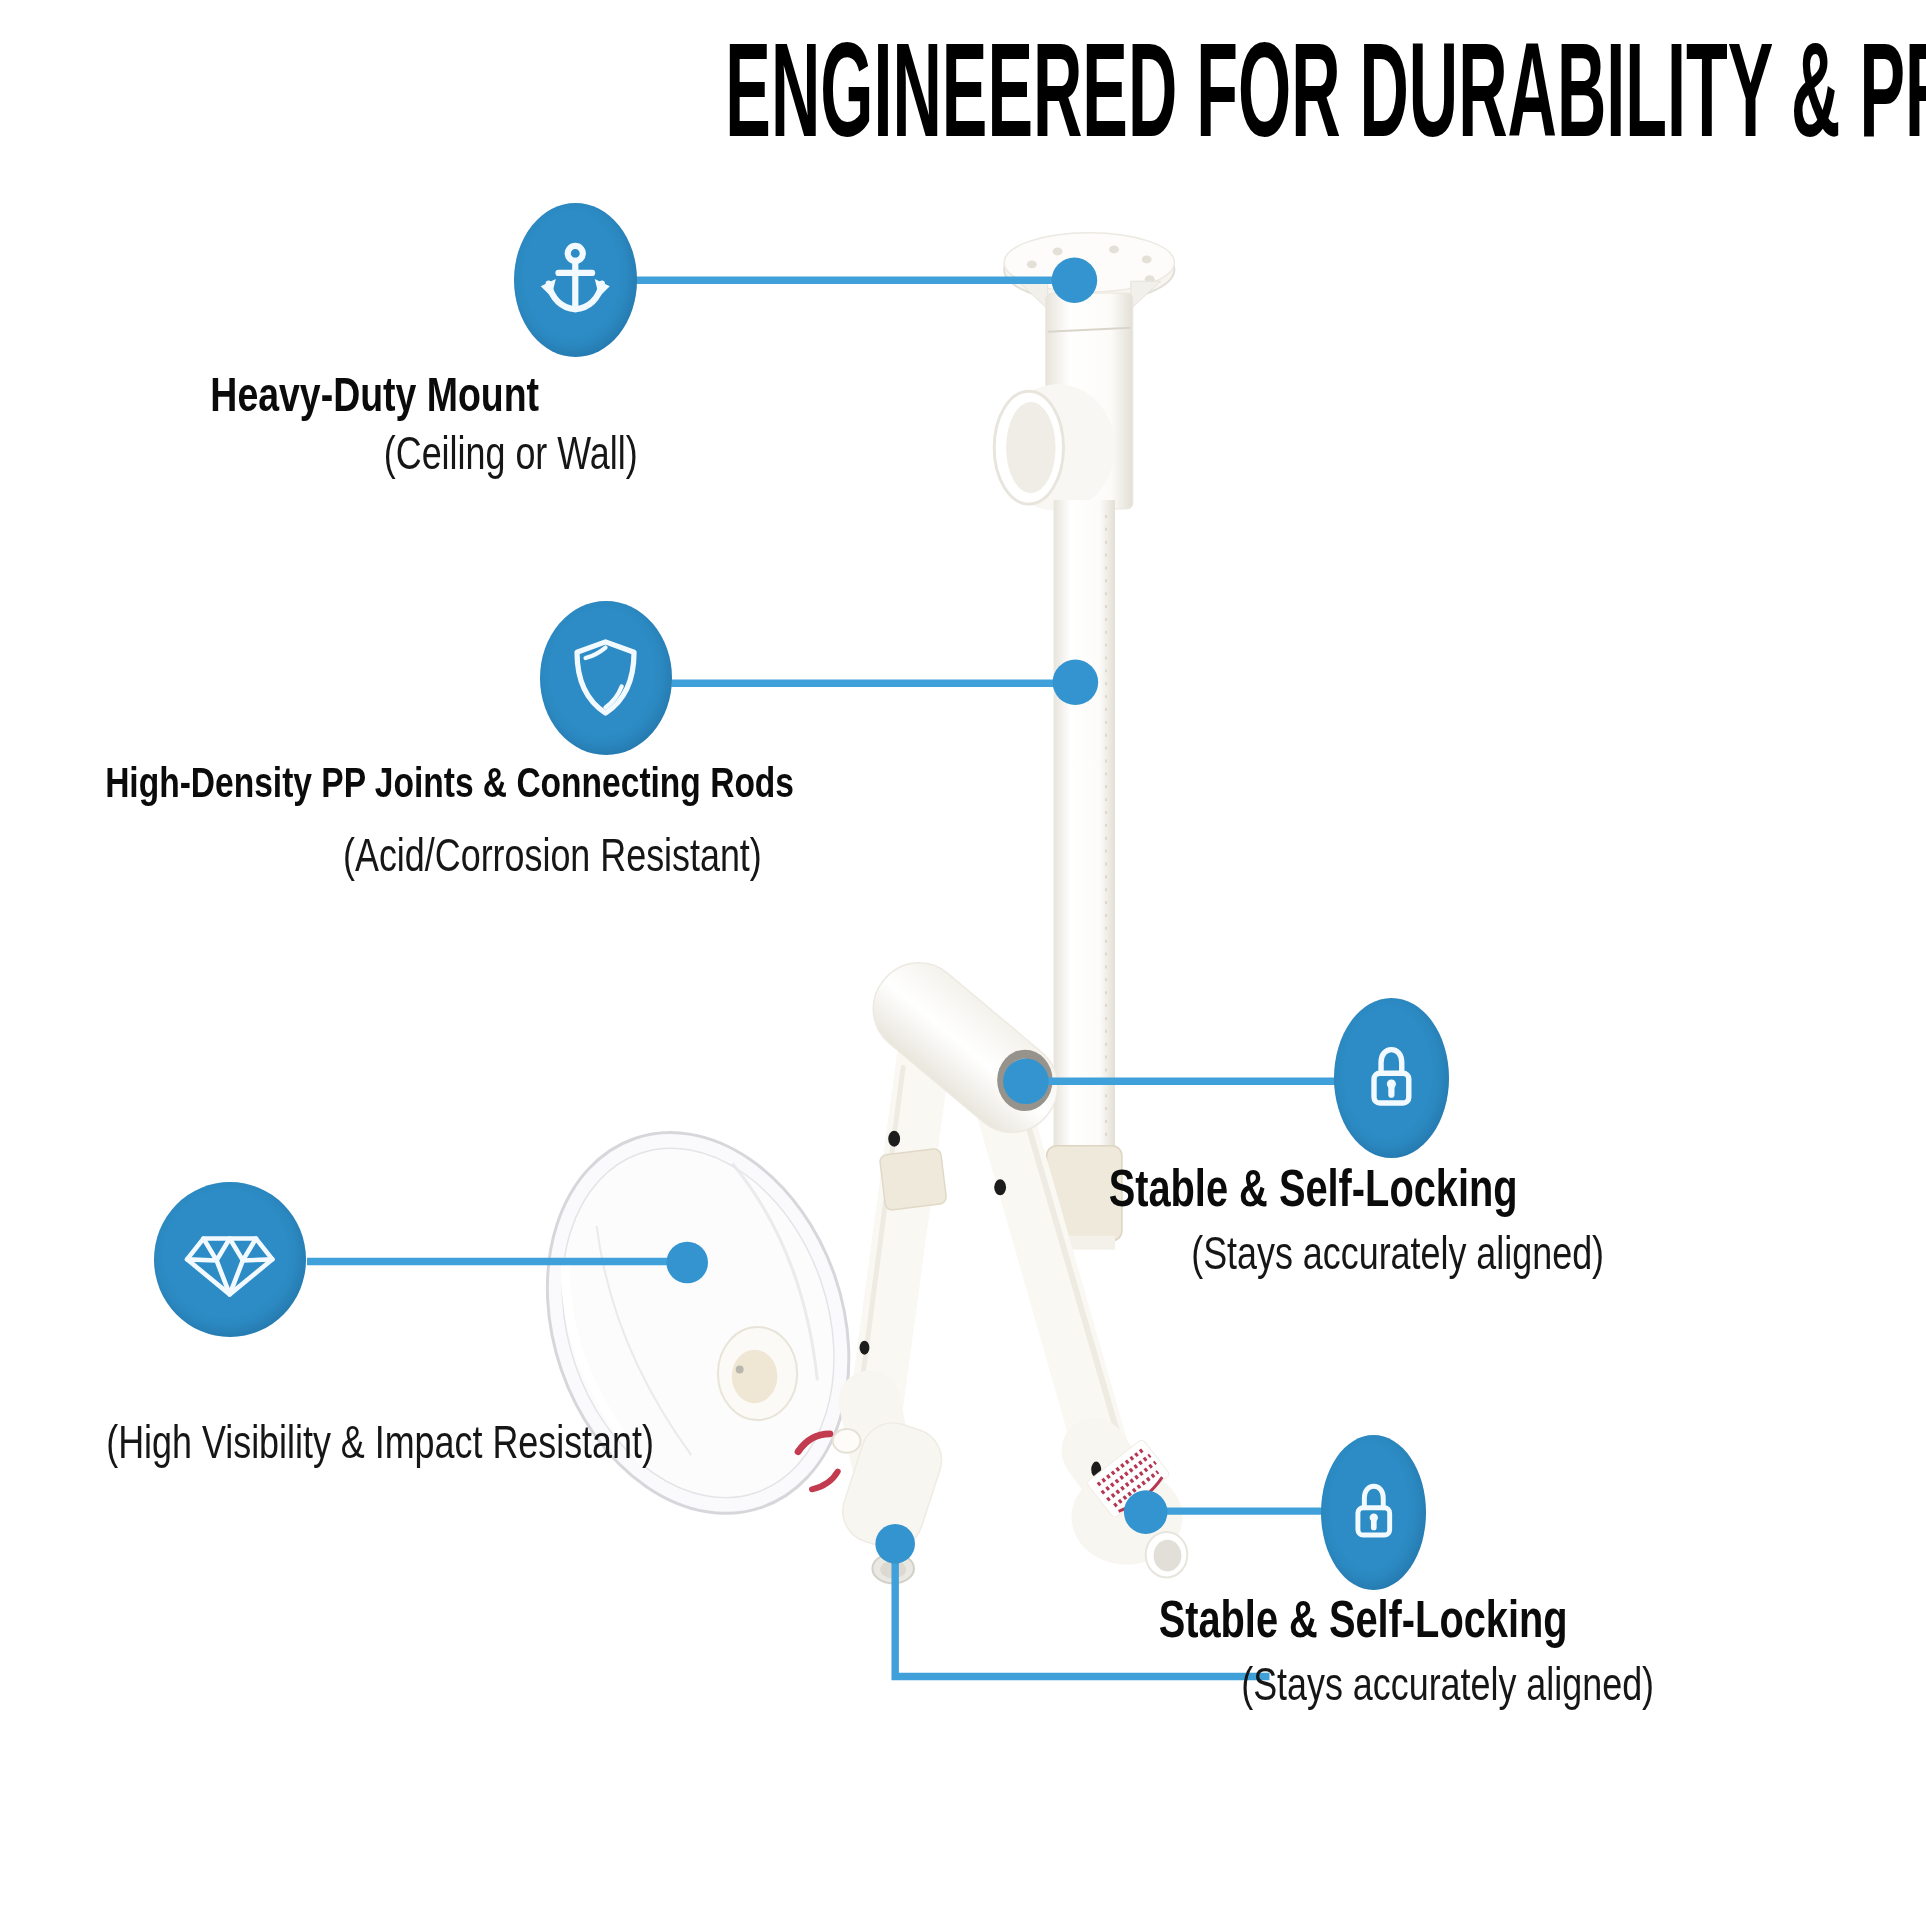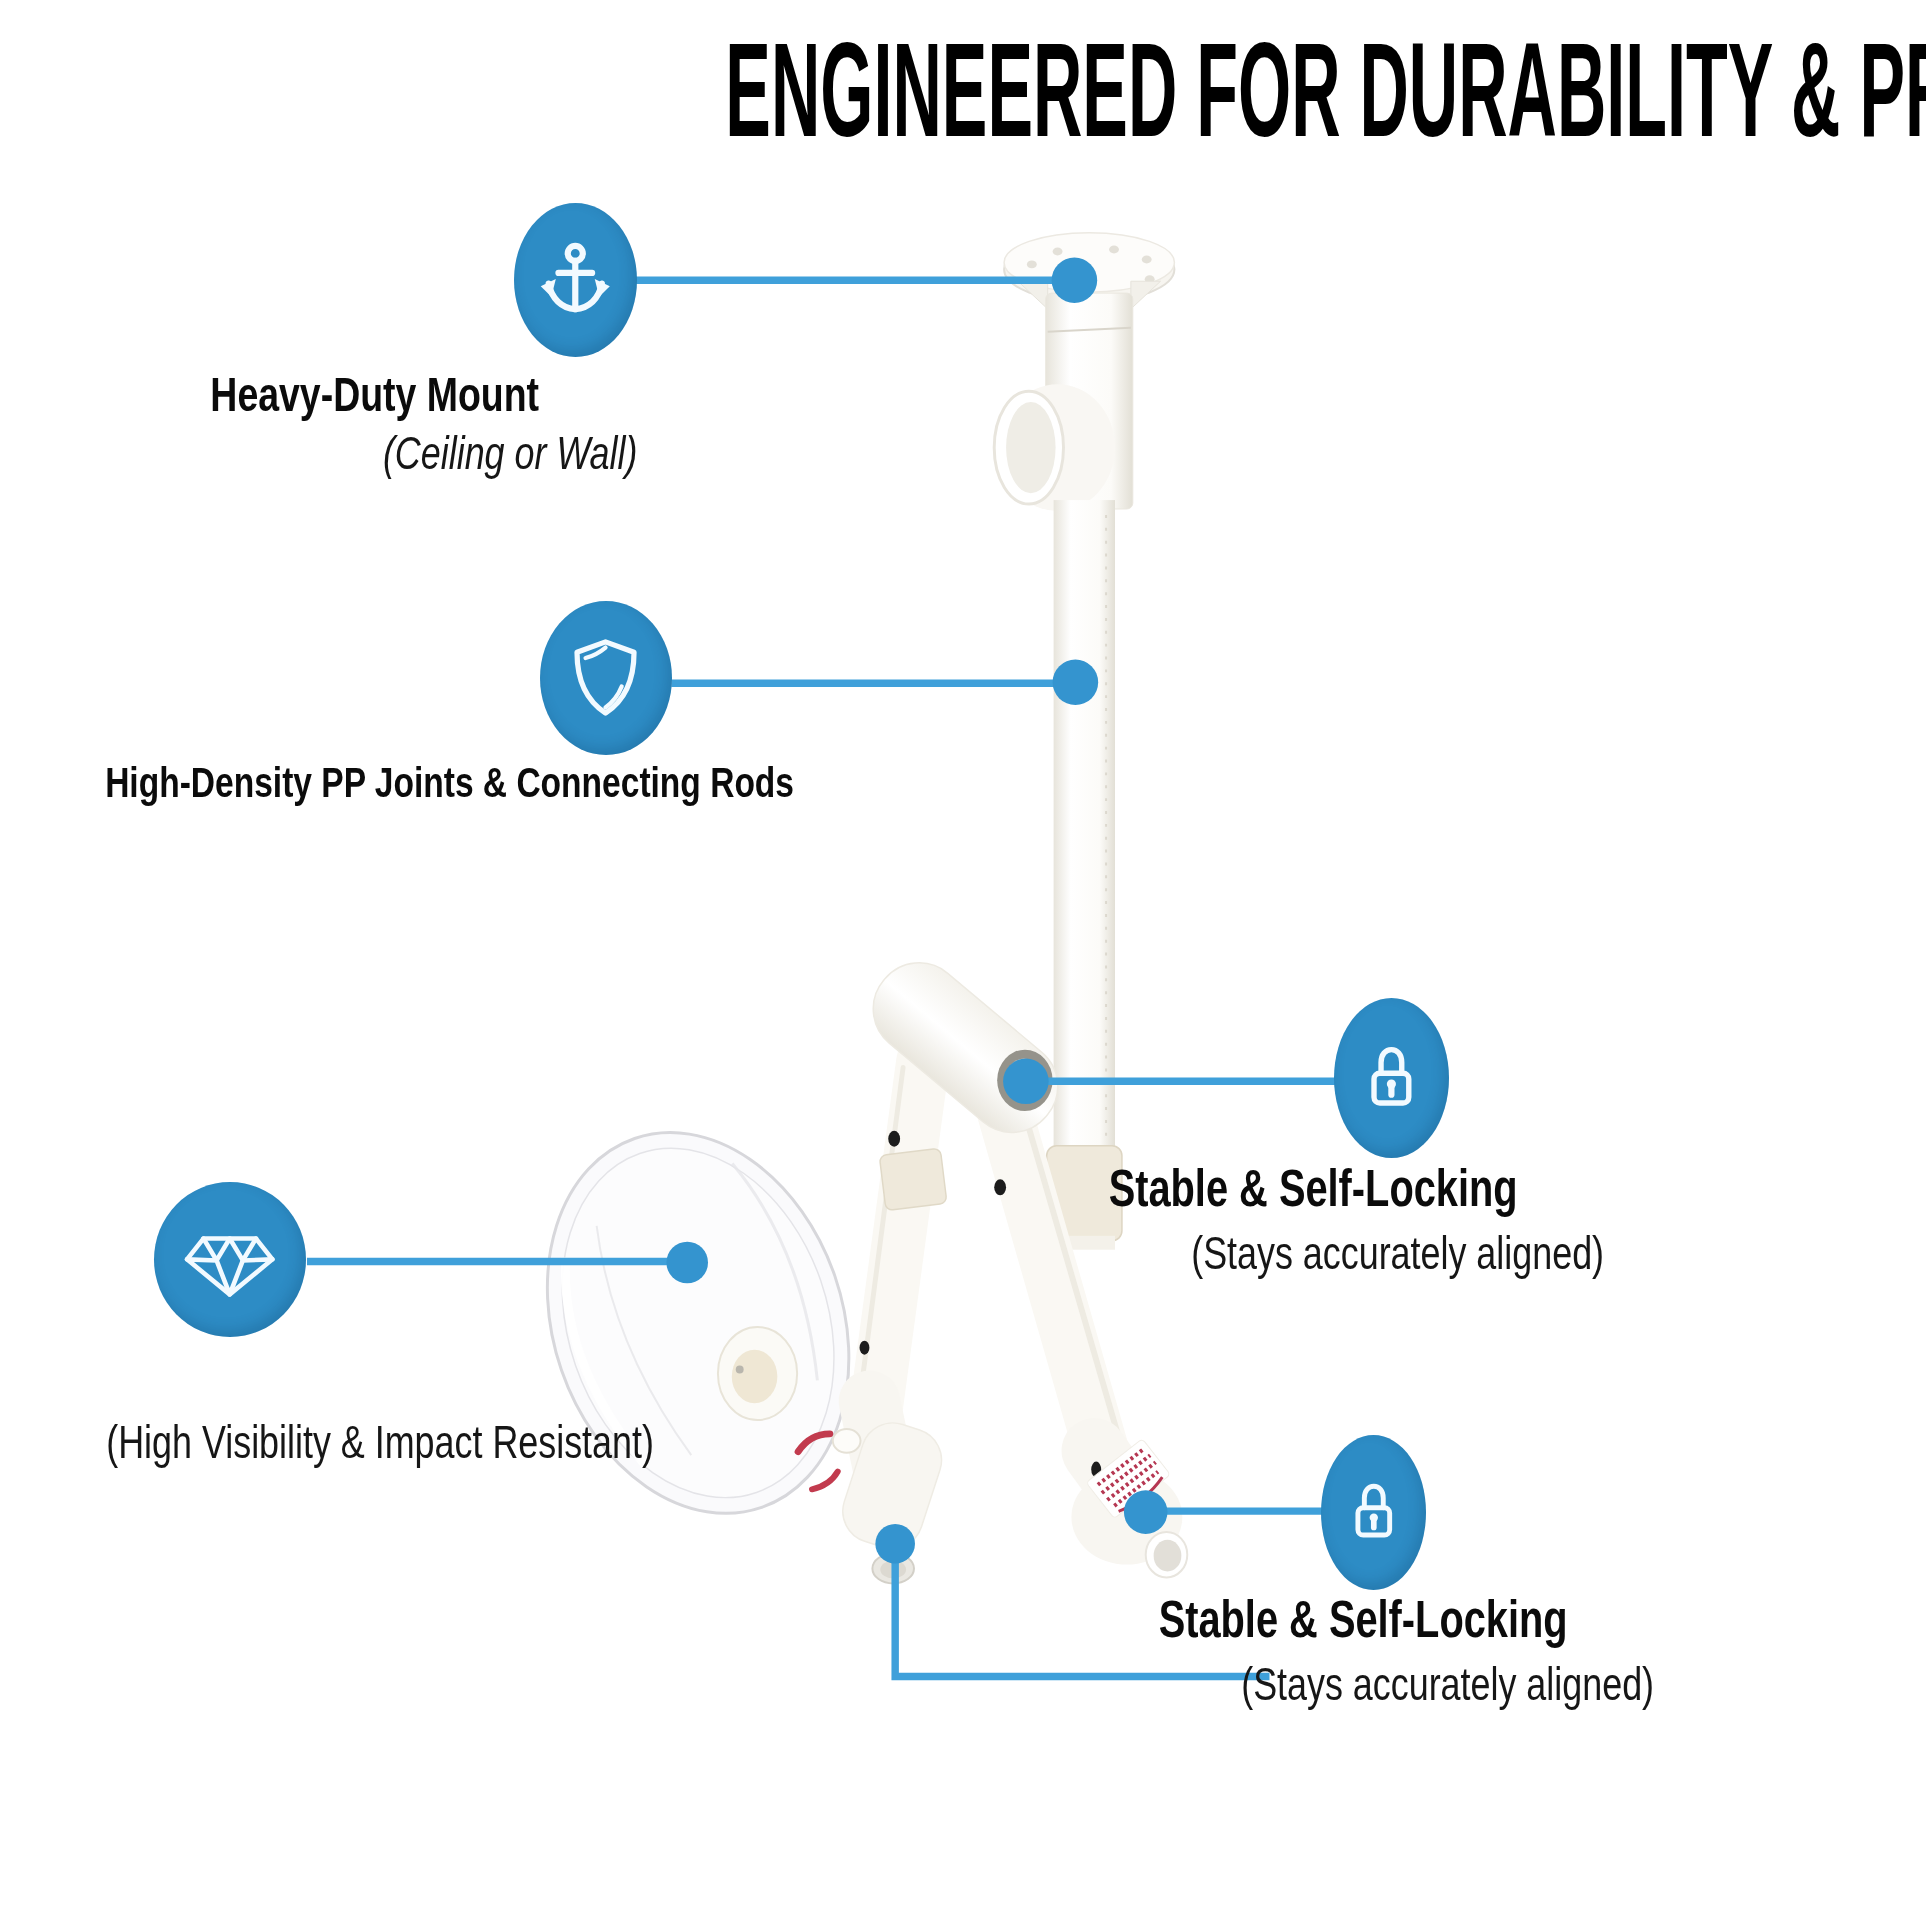--- a/index.html
+++ b/index.html
@@ -173,36 +173,39 @@
         <path d="M50 83 C35 82 23 71 20 54"></path>
         <path d="M50 83 C65 82 77 71 80 54"></path>
       </g>
       <polygon points="11,57 28,49 23,69" fill="#F2FAFF"></polygon>
       <polygon points="89,57 72,49 77,69" fill="#F2FAFF"></polygon>
     </svg>
   </div>
   <div class="abs co-head" style="left:164px;top:368px;width:693px;font-size:48px;">
     <span class="squeeze">Heavy-Duty Mount</span>
   </div>
-  <div class="abs co-sub" style="left:164px;top:428px;width:693px;font-size:46px;font-style:italic;">
+  <div class="abs co-sub" style="left:164px;top:428px;width:693px;font-size:46px;">
     <span class="squeeze">(Ceiling or Wall)</span>
   </div>
 
   <div class="abs icon-circle" style="left:540px;top:601px;width:132px;height:154px;">
     <svg viewBox="0 0 100 100">
       <g class="icon-stroke">
         <path stroke-width="5.5" d="M50 12 L80 23 C80 52 70 74 50 87 C30 74 20 52 20 23 Z"></path>
         <path stroke-width="4.5" d="M29 29 C37 27 44 23 50 18"></path>
         <path stroke-width="4.5" d="M67 59 C63 69 57 76 50 81"></path>
       </g>
     </svg>
   </div>
   <div class="abs co-head" style="left:8px;top:758px;width:1089px;font-size:43px;">
     <span class="squeeze">High-Density PP Joints &amp; Connecting Rods</span>
   </div>
+  <div class="abs co-sub" style="left:8px;top:830px;width:1089px;font-size:46px;">
+    <span class="squeeze">(Acid/Corrosion Resistant)</span>
+  </div>
 
   <div class="abs icon-circle" style="left:1334px;top:998px;width:115px;height:160px;">
     <svg viewBox="0 0 100 100">
       <g class="icon-stroke" stroke-width="6.5">
         <path d="M37.5 44 V31 C37.5 21.5 43 15.5 50 15.5 C57 15.5 62.5 21.5 62.5 31 V44"></path>
         <rect x="29" y="44" width="42" height="36" rx="7"></rect>
       </g>
       <circle cx="50" cy="57" r="5.5" fill="#F2FAFF"></circle>
       <line x1="50" y1="59" x2="50" y2="70" stroke="#F2FAFF" stroke-width="7.5" stroke-linecap="round"></line>
     </svg>

